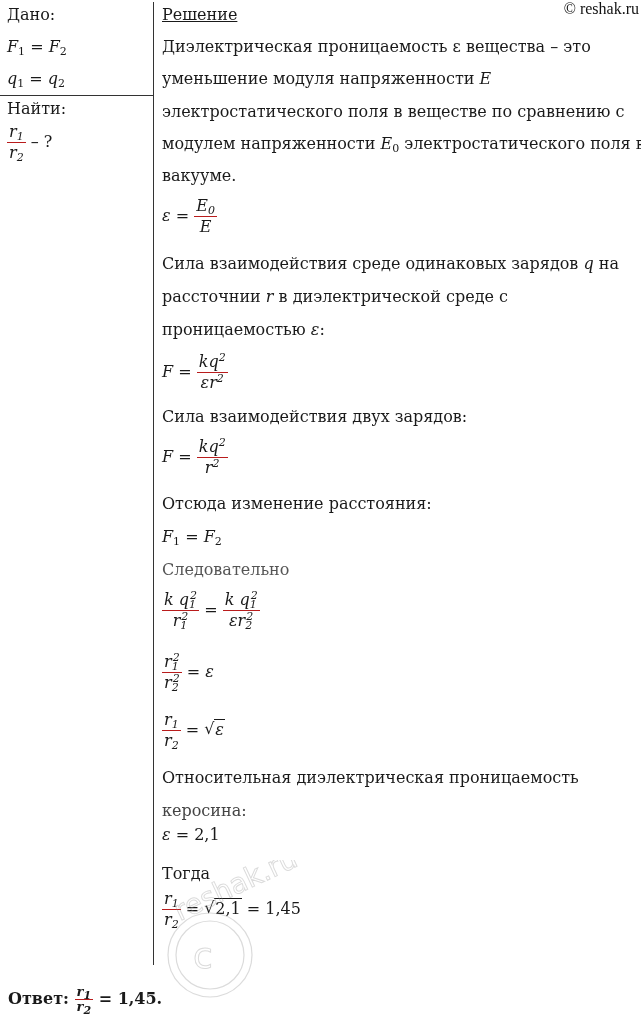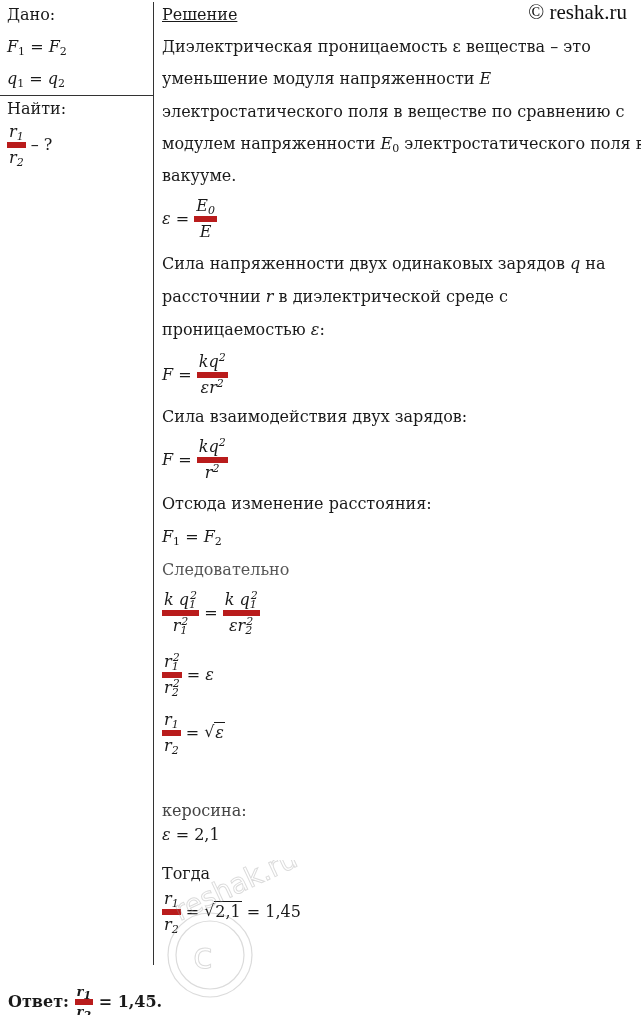--- a/index.html
+++ b/index.html
@@ -12,28 +12,28 @@
   .vline { position: absolute; left: 153px; top: 2px; width: 1px; height: 963px; background: #333; }
   .hline { position: absolute; left: 0; top: 95px; width: 153px; height: 1px; background: #333; }
 
   .t { position: absolute; font-size: 16px; line-height: 20px; white-space: nowrap; }
   .m { font-family: "DejaVu Serif", "Liberation Serif", serif; font-style: italic; }
   sub, sup { font-size: 11px; line-height: 0; }
   sub { vertical-align: -3px; }
   sup { vertical-align: 6px; }
 
   .frac { display: inline-block; vertical-align: middle; text-align: center; }
-  .frac > .num { display: block; padding: 0 2px; border-bottom: 6px solid #b91c1c; line-height: 20px; }
+  .frac > .num { display: block; padding: 0 2px; border-bottom: 1px solid #b91c1c; line-height: 20px; }
   .frac > .den { display: block; padding: 0 2px; line-height: 20px; }
 
   .sqrt { display: inline-block; position: relative; padding-left: 10px; }
   .sqrt::before { content: "√"; position: absolute; left: 0; top: -1px; font-style: normal; }
   .sqrt > .rad { border-top: 1px solid #1a1a1a; padding: 0 1px; }
 
-  .watermark-top { position: absolute; right: 14px; top: 0; font-family: "Liberation Serif", "DejaVu Serif", serif; font-size: 21px; color: #111; }
+  .watermark-top { position: absolute; right: 2px; top: 0; font-family: "Liberation Serif", "DejaVu Serif", serif; font-size: 16px; color: #111; }
   .wm-stamp { position: absolute; left: 165px; top: 860px; width: 150px; height: 150px; pointer-events: none; opacity: 0.35; }
 </style>
 </head>
 <body>
 
 <div class="page">
 
   <div class="watermark-top">© reshak.ru</div>
 
   <div class="vline"></div>
@@ -70,21 +70,21 @@
   </div>
   <div class="t" style="left:162px; top:166px;">вакууме.</div>
 
   <div class="t" style="left:162px; top:196px;">
     <span class="m">ε</span>
     <span>=</span>
     <span class="frac m"><span class="num"><span>E</span><sub>0</sub></span><span class="den">E</span></span>
   </div>
 
   <div class="t" style="left:162px; top:254px;">
-    <span>Сила напряженности двух одинаковых зарядов</span> <span class="m">q</span> <span>на</span>
+    <span>Сила взаимодействия среде одинаковых зарядов</span> <span class="m">q</span> <span>на</span>
   </div>
   <div class="t" style="left:162px; top:287px;">
     <span>рассточнии</span> <span class="m">r</span> <span>в диэлектрической среде с</span>
   </div>
   <div class="t" style="left:162px; top:320px;">
     <span>проницаемостью</span> <span class="m">ε</span><span>:</span>
   </div>
 
   <div class="t" style="left:162px; top:352px;">
     <span class="m">F</span>
@@ -119,20 +119,21 @@
   <div class="t" style="left:162px; top:652px;">
     <span class="frac m"><span class="num">r<sub>1</sub><sup style="margin-left:-6px">2</sup></span><span class="den">r<sub>2</sub><sup style="margin-left:-6px">2</sup></span></span>
     <span>=</span> <span class="m">ε</span>
   </div>
 
   <div class="t" style="left:162px; top:710px;">
     <span class="frac m"><span class="num">r<sub>1</sub></span><span class="den">r<sub>2</sub></span></span>
     <span>=</span> <span class="sqrt m"><span class="rad">ε</span></span>
   </div>
 
+  <div class="t" style="left:162px; top:768px;">Относительная диэлектрическая проницаемость</div>
   <div class="t" style="left:162px; top:801px; color:#444;">керосина:</div>
 
   <div class="t" style="left:162px; top:793px;margin-top:32px;">
     <span class="m">ε</span>
     <span>=</span>
     <span>2,1</span>
   </div>
 
   <div class="t" style="left:162px; top:864px;">Тогда</div>
 

